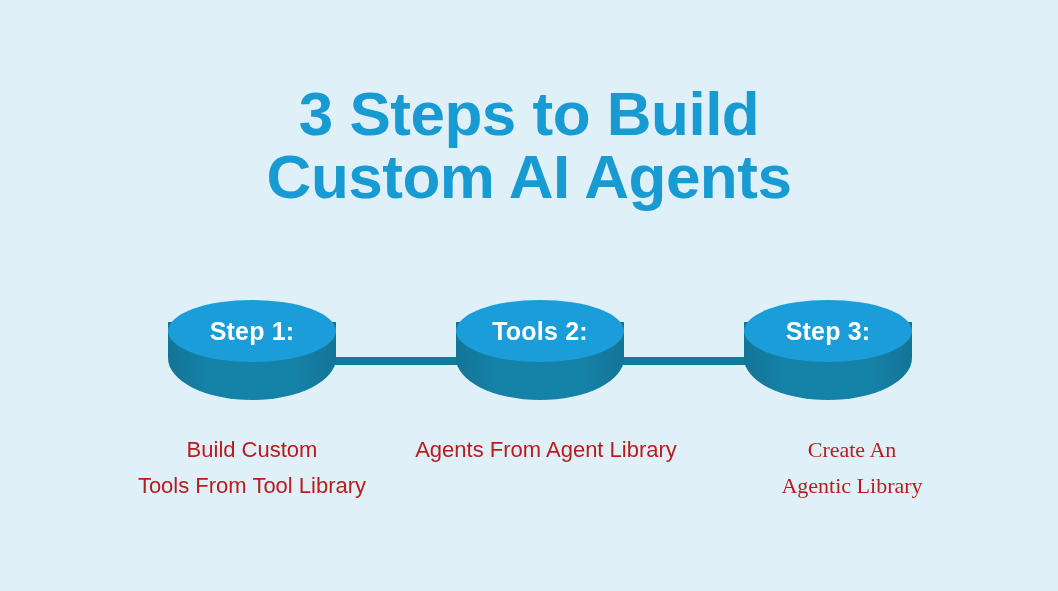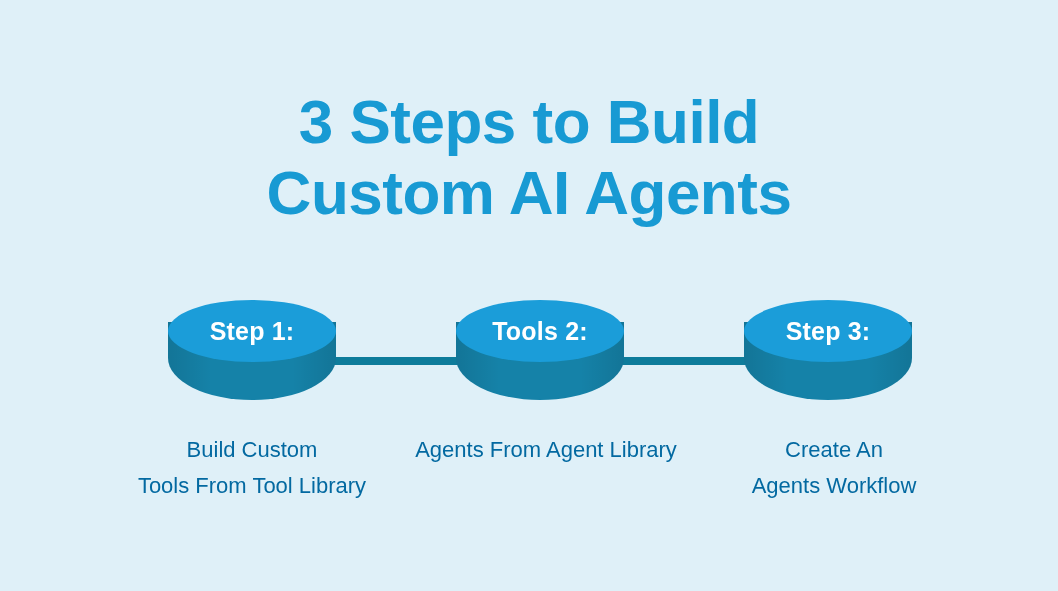--- a/index.html
+++ b/index.html
@@ -31,21 +31,20 @@
     line-height: 1.02;
   }
   .title-line {
     display: block;
     font-family: "Liberation Sans", sans-serif;
     font-size: 62px;
     font-weight: 700;
     letter-spacing: -0.5px;
     color: #189ad3;
     white-space: nowrap;
-    margin-top: 8px;
   }
   .title-line.line2 {
   }
 
   
   #steps-row {
     position: absolute;
     left: 0;
     top: 300px;
     width: 1058px;
@@ -131,33 +130,33 @@
     position: absolute;
     left: 0;
     top: 432px;
     width: 1058px;
     height: 80px;
   }
   .caption {
     position: absolute;
     top: 0;
     text-align: center;
-    color: #0369a1;
+    color: #b91c1c;
     font-family: "Liberation Sans", sans-serif;
     font-size: 22px;
     font-weight: 400;
     line-height: 36px;
   }
   .caption span {
     display: block;
     white-space: nowrap;
   }
   #caption-1 { left: 92px;  width: 320px; }
   #caption-2 { left: 386px; width: 320px; }
-  #caption-3 { left: 674px; width: 320px; }
+  #caption-3 { left: 692px; width: 320px; font-family: Liberation Serif, serif; }
 </style>
 </head>
 <body>
 
 <div id="canvas">
 
   <div id="title-block">
     <span class="title-line line1">3 Steps to Build</span>
     <span class="title-line line2">Custom AI Agents</span>
   </div>
@@ -193,18 +192,18 @@
       <span>Build Custom</span>
       <span>Tools From Tool Library</span>
     </div>
 
     <div class="caption" id="caption-2">
       <span>Agents From Agent Library</span>
     </div>
 
     <div class="caption" id="caption-3">
       <span>Create An</span>
-      <span>Agents Workflow</span>
+      <span>Agentic Library</span>
     </div>
 
   </div>
 
 </div>
 
 </body></html>

